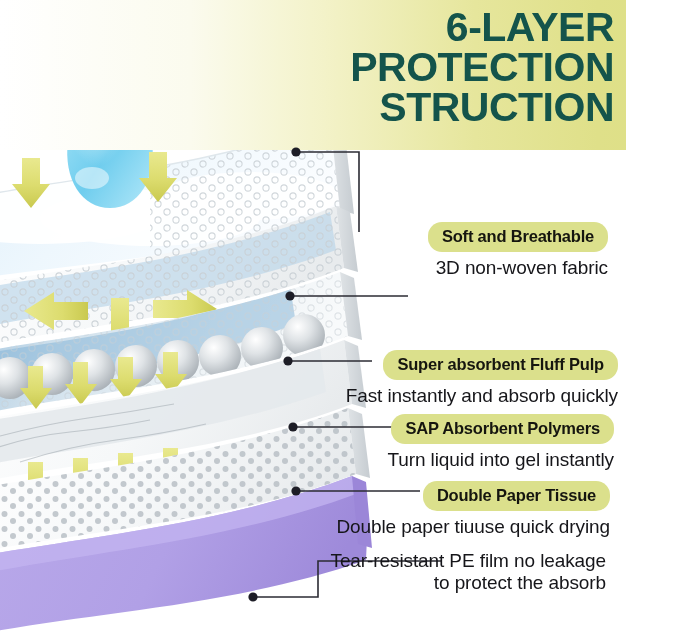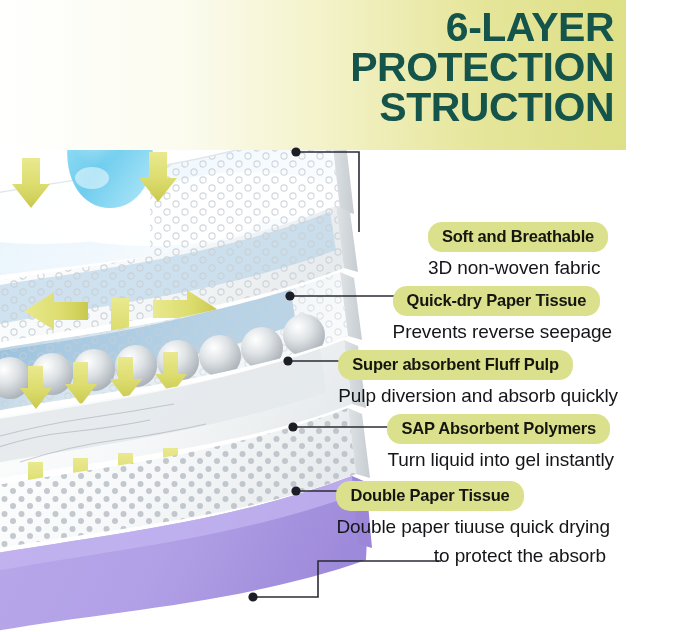--- a/index.html
+++ b/index.html
@@ -28,21 +28,21 @@
     font-family:"Liberation Sans", sans-serif;
   }
   .title .l1{display:block;}
   .title .l2{display:block;}
   .title .l3{display:block;}
 
   
   .illus{position:absolute;left:0;top:0;width:400px;height:632px;}
 
   
-  .label-group{position:absolute;text-align:left;}
+  .label-group{position:absolute;text-align:right;}
   .pill{
     display:inline-block;
     background:#dbe08c;
     color:#15150f;
     font-weight:bold;
     font-size:16.5px;
     line-height:1;
     padding:6px 14px 7px 14px;
     border-radius:14px;
     white-space:nowrap;
@@ -305,37 +305,34 @@
       <path d="M253,597 H318 V561 H441" fill="none" stroke="#2b2b33" stroke-width="1.6"></path>
       <circle cx="253" cy="597" r="4.6" fill="#1d1d26"></circle>
     </g>
   </svg>
 
   <div class="label-group lbl1">
     <span class="pill">Soft and Breathable</span>
     <span class="cap">3D non-woven fabric</span>
   </div>
 
-  <div class="label-group lbl2">
-    <span class="pill">Quick-dry Paper Tissue</span>
-    <span class="cap">Prevents reverse seepage</span>
-  </div>
 
   <div class="label-group lbl3">
     <span class="pill">Super absorbent Fluff Pulp</span>
-    <span class="cap">Pulp diversion and absorb quickly</span>
+    <span class="cap">Fast instantly and absorb quickly</span>
   </div>
 
   <div class="label-group lbl4">
     <span class="pill">SAP Absorbent Polymers</span>
     <span class="cap">Turn liquid into gel instantly</span>
   </div>
 
   <div class="label-group lbl5">
     <span class="pill">Double Paper Tissue</span>
     <span class="cap">Double paper tiuuse quick drying</span>
   </div>
 
   <div class="label-group lbl6">
+    <span class="cap">Tear-resistant PE film no leakage</span>
     <span class="cap" style="margin-top:0;">to protect the absorb</span>
   </div>
 
 </div>
 
 </body></html>

